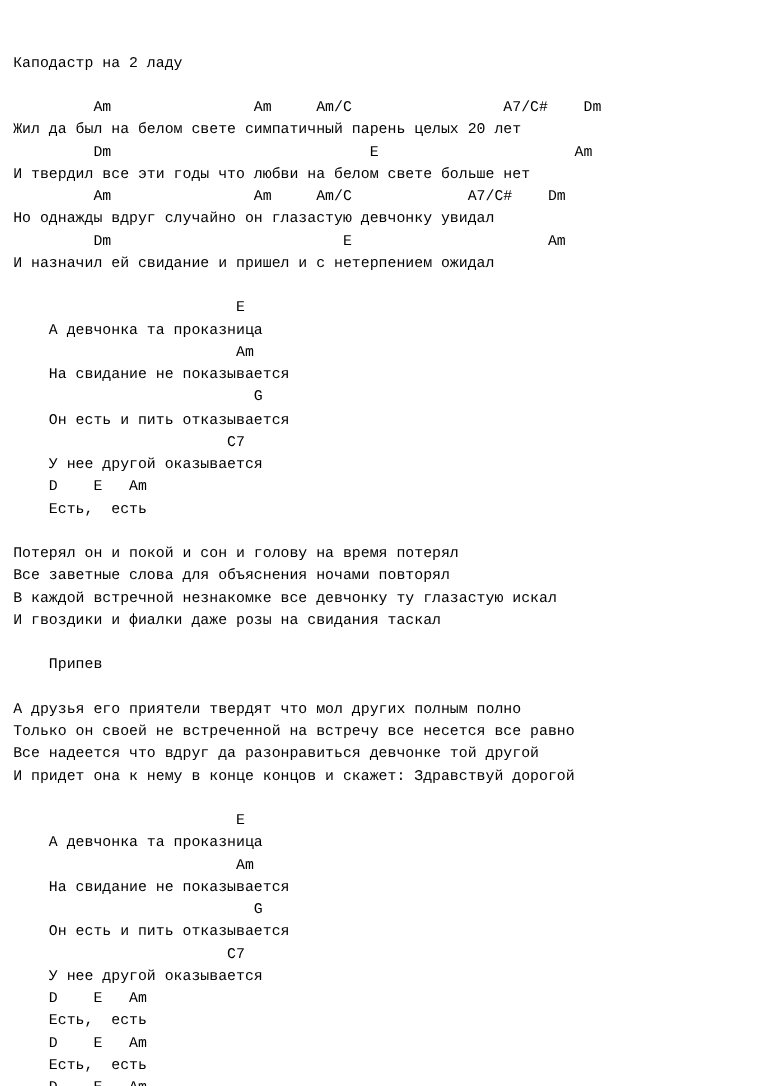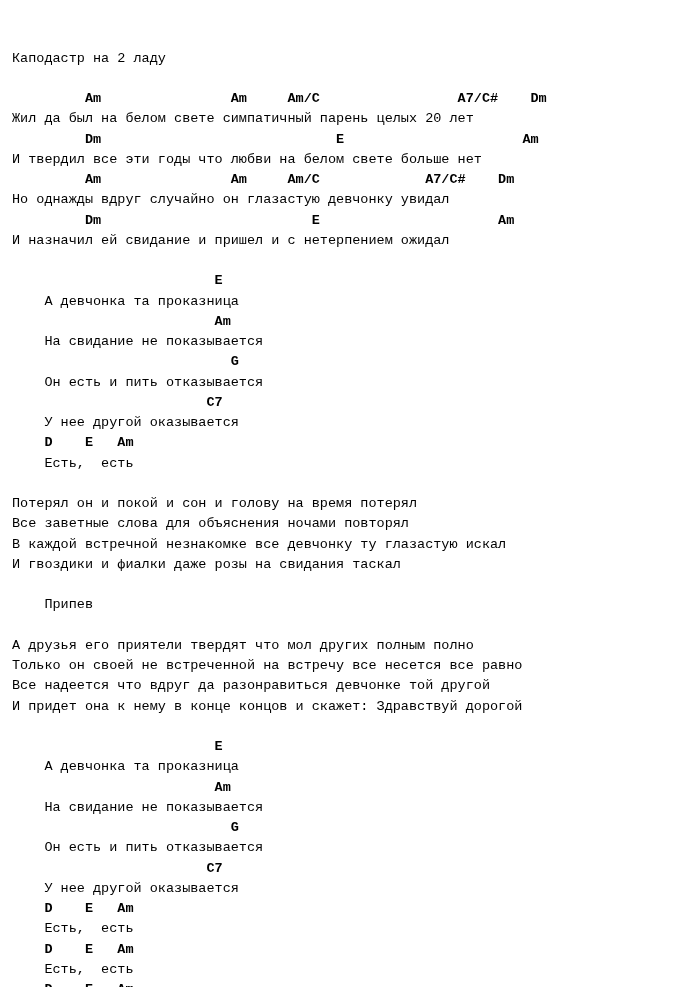--- a/index.html
+++ b/index.html
@@ -8,20 +8,20 @@
       line-height: 1.5;
       margin: 0;
       padding: 8px 12px;
       background: #fff;
       color: #000;
       white-space: pre;
       width: 700px;
       box-sizing: border-box;
     }
     .chord {
-      font-weight: bold;
+      font-weight: normal;
     }
   </style>
 </head>
 <body>
 
 <div id="content"><div>Каподастр на 2 ладу</div><div> </div><div class="chord">         Am                Am     Am/C                 A7/C#    Dm</div><div>Жил да был на белом свете симпатичный парень целых 20 лет</div><div class="chord">         Dm                             E                      Am</div><div>И твердил все эти годы что любви на белом свете больше нет</div><div class="chord">         Am                Am     Am/C             A7/C#    Dm</div><div>Но однажды вдруг случайно он глазастую девчонку увидал</div><div class="chord">         Dm                          E                      Am</div><div>И назначил ей свидание и пришел и с нетерпением ожидал</div><div> </div><div class="chord">                         E</div><div>    А девчонка та проказница</div><div class="chord">                         Am</div><div>    На свидание не показывается</div><div class="chord">                           G</div><div>    Он есть и пить отказывается</div><div class="chord">                        C7</div><div>    У нее другой оказывается</div><div class="chord">    D    E   Am</div><div>    Есть,  есть</div><div> </div><div>Потерял он и покой и сон и голову на время потерял</div><div>Все заветные слова для объяснения ночами повторял</div><div>В каждой встречной незнакомке все девчонку ту глазастую искал</div><div>И гвоздики и фиалки даже розы на свидания таскал</div><div> </div><div>    Припев</div><div> </div><div>А друзья его приятели твердят что мол других полным полно</div><div>Только он своей не встреченной на встречу все несется все равно</div><div>Все надеется что вдруг да разонравиться девчонке той другой</div><div>И придет она к нему в конце концов и скажет: Здравствуй дорогой</div><div> </div><div class="chord">                         E</div><div>    А девчонка та проказница</div><div class="chord">                         Am</div><div>    На свидание не показывается</div><div class="chord">                           G</div><div>    Он есть и пить отказывается</div><div class="chord">                        C7</div><div>    У нее другой оказывается</div><div class="chord">    D    E   Am</div><div>    Есть,  есть</div><div class="chord">    D    E   Am</div><div>    Есть,  есть</div><div class="chord">    D    E   Am</div></div>
 
 
 </body></html>

